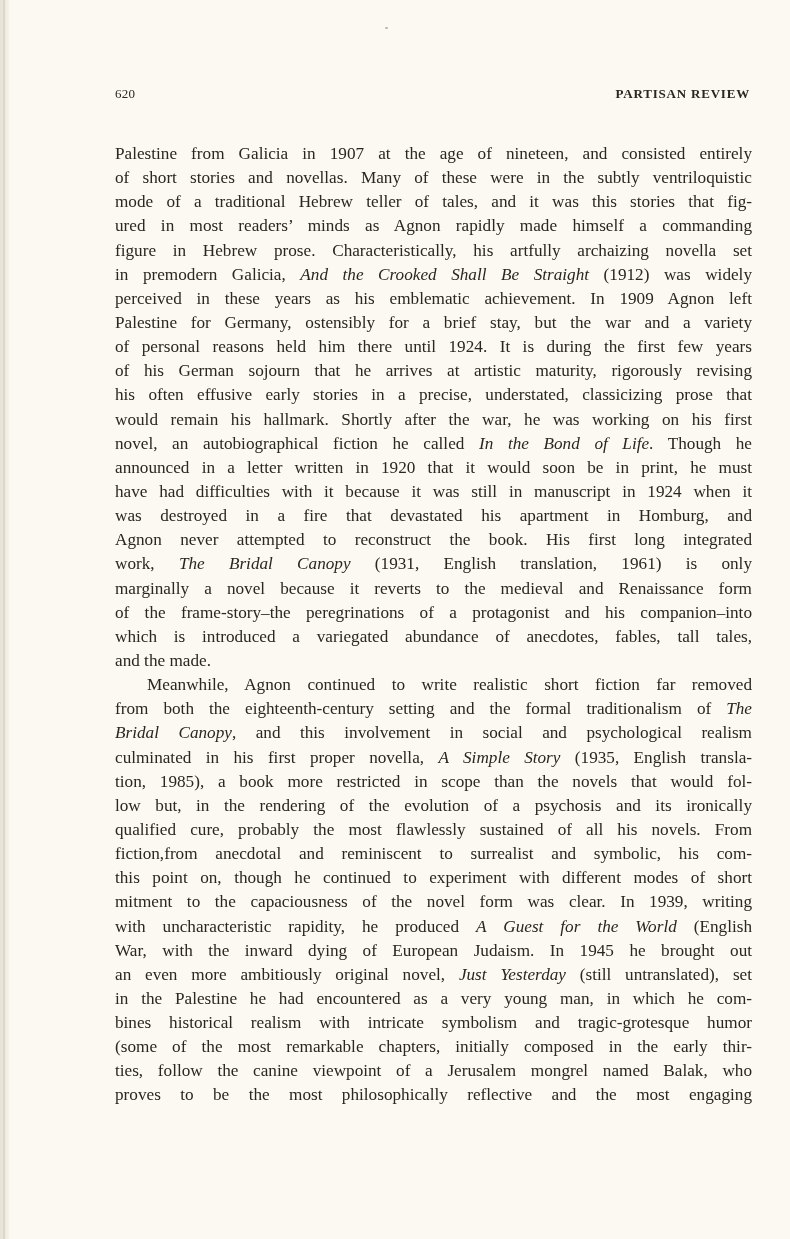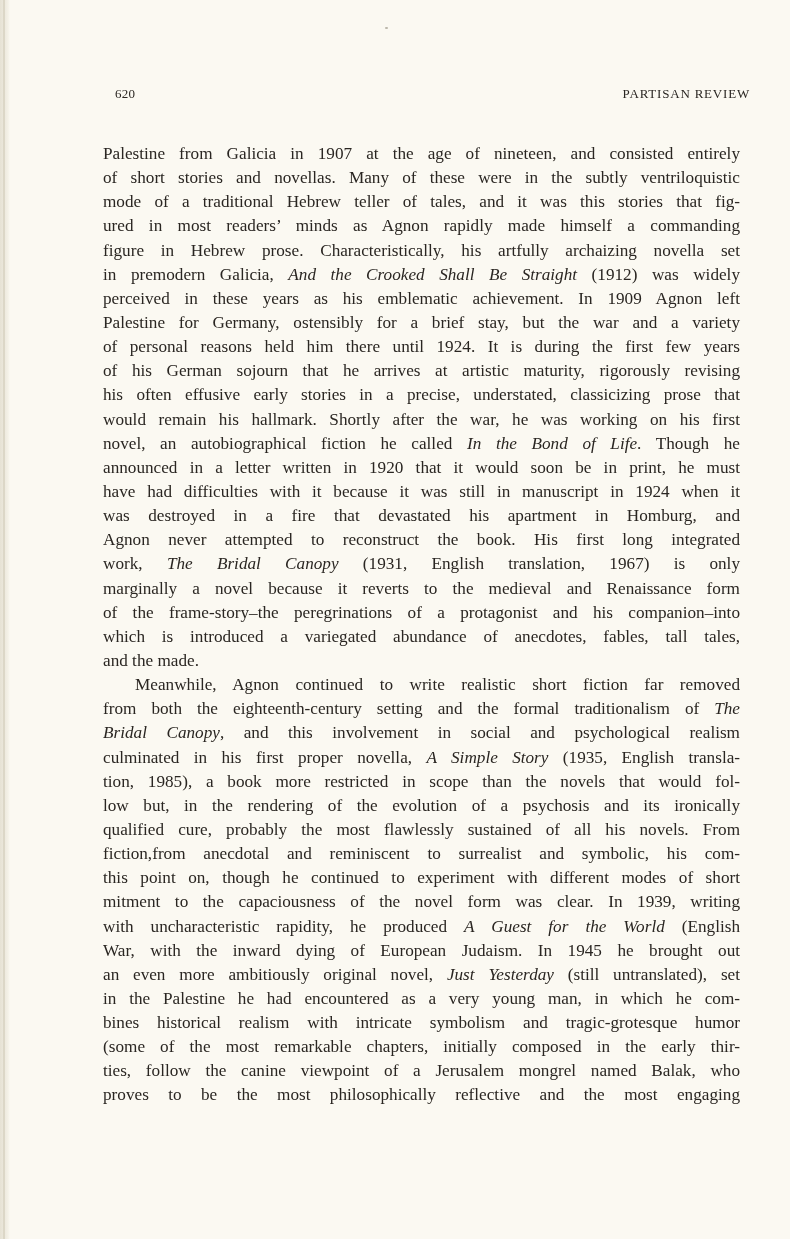--- a/index.html
+++ b/index.html
@@ -53,24 +53,25 @@
     .folio {
       position: absolute;
       left: 0;
       top: 0;
     }
     .journal-title {
       position: absolute;
       right: 0;
       top: 0;
       letter-spacing: 0.8px;
+      font-weight: bold;
     }
     .body-text {
       position: absolute;
-      left: 103px;
+      left: 115px;
       top: 142px;
       width: 637px;
       font-size: 17.2px;
       line-height: 24.15px;
     }
     .line {
       display: block;
       white-space: nowrap;
       text-align: justify;
       text-align-last: justify;
@@ -109,21 +110,21 @@
     <span class="line"><span>Palestine for Germany, ostensibly for a brief stay, but the war and a variety</span></span>
     <span class="line"><span>of personal reasons held him there until 1924. It is during the first few years</span></span>
     <span class="line"><span>of his German sojourn that he arrives at artistic maturity, rigorously revising</span></span>
     <span class="line"><span>his often effusive early stories in a precise, understated, classicizing prose that</span></span>
     <span class="line"><span>would remain his hallmark. Shortly after the war, he was working on his first</span></span>
     <span class="line"><span>novel, an autobiographical fiction he called </span><span class="seg-italic">In the Bond of Life</span><span>. Though he</span></span>
     <span class="line"><span>announced in a letter written in 1920 that it would soon be in print, he must</span></span>
     <span class="line"><span>have had difficulties with it because it was still in manuscript in 1924 when it</span></span>
     <span class="line"><span>was destroyed in a fire that devastated his apartment in Homburg, and</span></span>
     <span class="line"><span>Agnon never attempted to reconstruct the book. His first long integrated</span></span>
-    <span class="line"><span>work, </span><span class="seg-italic">The Bridal Canopy</span><span> (1931, English translation, 1967) is only</span></span>
+    <span class="line"><span>work, </span><span class="seg-italic">The Bridal Canopy</span><span> (1931, English translation, 1961) is only</span></span>
     <span class="line"><span>marginally a novel because it reverts to the medieval and Renaissance form</span></span>
     <span class="line"><span>of the frame-story–the peregrinations of a protagonist and his companion–into</span></span>
     <span class="line"><span>which is introduced a variegated abundance of anecdotes, fables, tall tales,</span></span>
     <span class="line last"><span>and the made.</span></span>
     <span class="line indent"><span>Meanwhile, Agnon continued to write realistic short fiction far removed</span></span>
     <span class="line"><span>from both the eighteenth-century setting and the formal traditionalism of </span><span class="seg-italic">The</span></span>
     <span class="line"><span class="seg-italic">Bridal Canopy</span><span>, and this involvement in social and psychological realism</span></span>
     <span class="line"><span>culminated in his first proper novella, </span><span class="seg-italic">A Simple Story</span><span> (1935, English transla-</span></span>
     <span class="line"><span>tion, 1985), a book more restricted in scope than the novels that would fol-</span></span>
     <span class="line"><span>low but, in the rendering of the evolution of a psychosis and its ironically</span></span>

